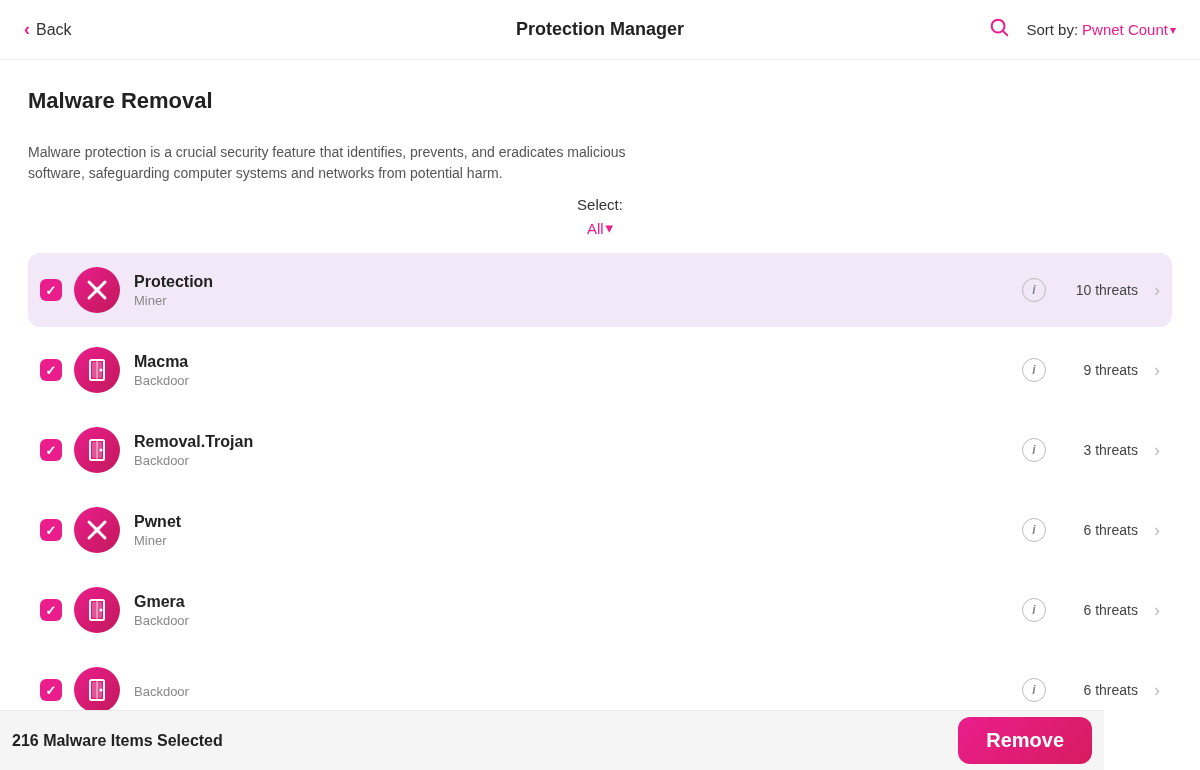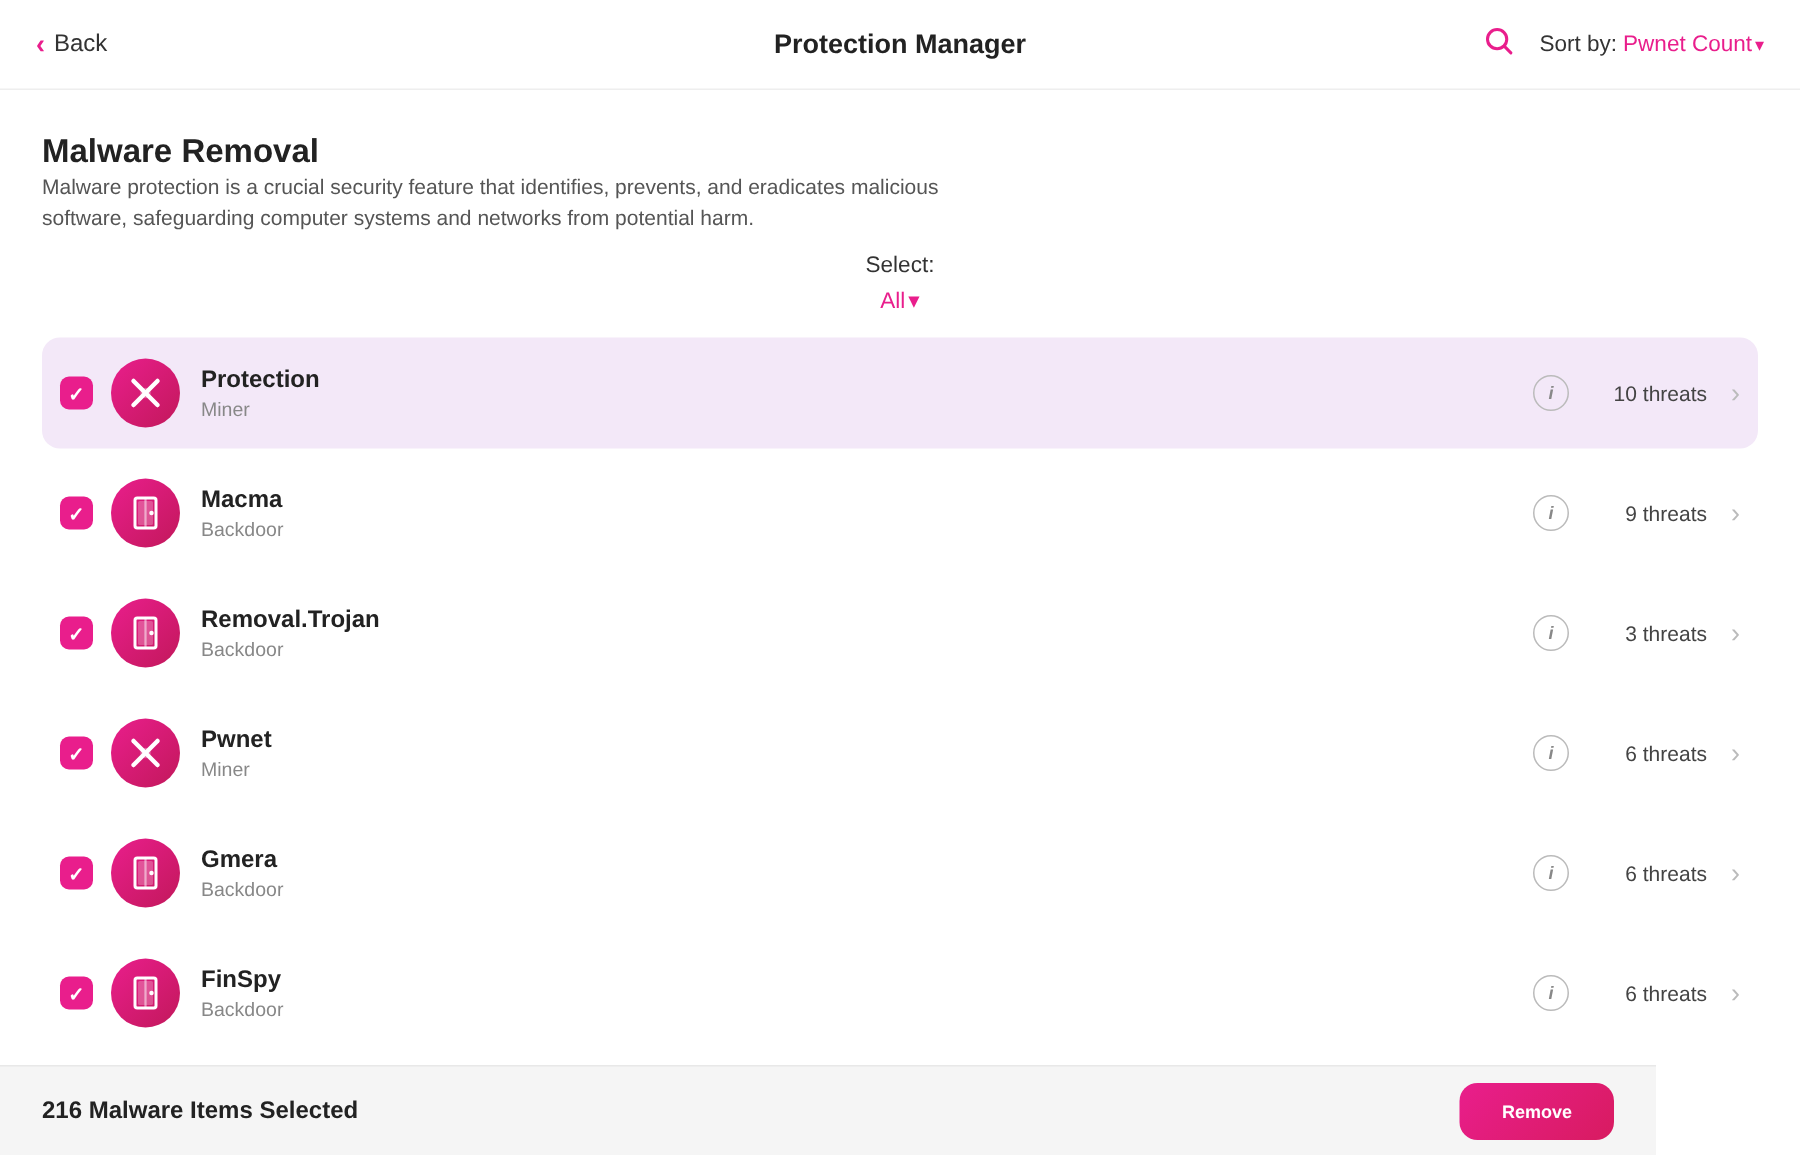--- a/index.html
+++ b/index.html
@@ -77,21 +77,21 @@
     
     .content {
       padding: 28px 28px 80px 28px;
       overflow-y: auto;
       height: calc(770px - 60px);
     }
 
     .section-title {
       font-size: 22px;
       font-weight: 700;
-      margin-bottom: 0;
+      margin-bottom: 28px;
     }
     .section-desc {
       font-size: 14px;
       color: #555;
       line-height: 1.5;
       max-width: 600px;
       margin-bottom: 12px;
     }
 
     .select-row {
@@ -221,35 +221,35 @@
     .footer-bar {
       position: fixed;
       bottom: 0;
       left: 0;
       width: 1104px;
       height: 60px;
       background: #f5f5f5;
       display: flex;
       align-items: center;
       justify-content: space-between;
-      padding: 0 28px;
+      padding: 0 12px;
       border-top: 1px solid #e8e8e8;
     }
     .footer-label {
       font-size: 16px;
       font-weight: 600;
       color: #222;
     }
     .remove-btn {
       background: linear-gradient(135deg, #e91e8c, #d81b60);
       color: #fff;
       border: none;
       border-radius: 12px;
       padding: 12px 28px;
-      font-size: 12px;
+      font-size: 20px;
       font-weight: 600;
       cursor: pointer;
     }
   </style>
 </head>
 <body>
 
 <div class="header">
   <div class="header-left">
     <span class="back-chevron">‹</span>
@@ -400,21 +400,20 @@
         </div>
         <div class="malware-icon">
           <svg viewBox="0 0 26 26" fill="none" xmlns="http://www.w3.org/2000/svg">
         <rect x="6" y="3" width="14" height="20" rx="1.5" stroke="white" stroke-width="2"></rect>
         <rect x="8" y="5" width="10" height="16" rx="1" fill="white" fill-opacity="0.25"></rect>
         <circle cx="17" cy="13" r="1.5" fill="white"></circle>
         <line x1="13" y1="3" x2="13" y2="23" stroke="white" stroke-width="1.5" opacity="0.5"></line>
       </svg>
         </div>
         <div class="malware-info">
-          <div class="malware-name">FinSpy</div>
       <div class="malware-type">Backdoor</div>
         </div>
         <div class="malware-right">
           <div class="info-btn">i</div>
           <span class="threat-count">6 threats</span>
           <span class="chevron-right">›</span>
         </div>
       </div>
     </div>
 </div>

